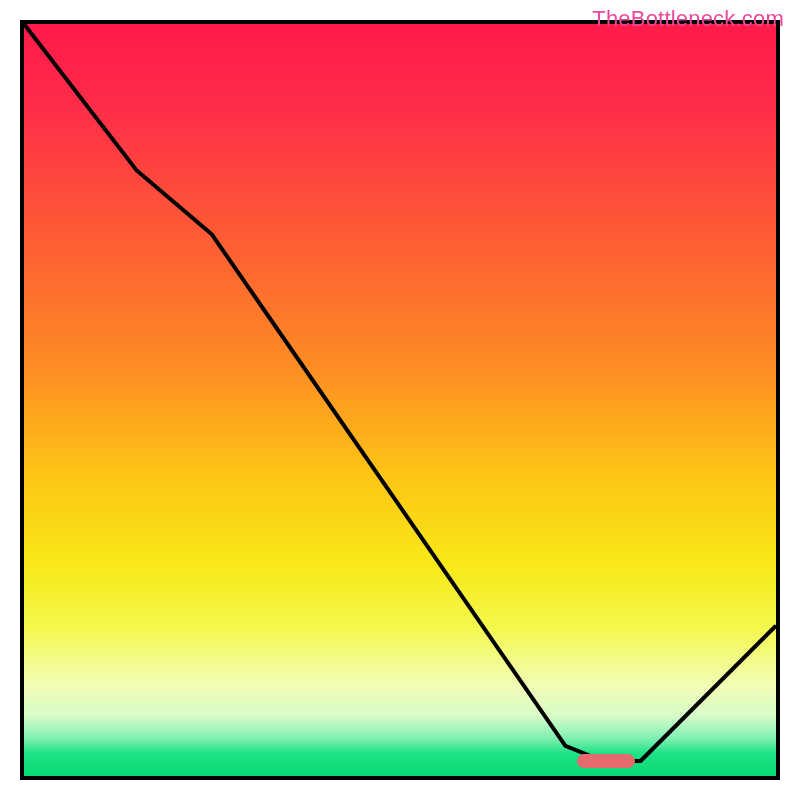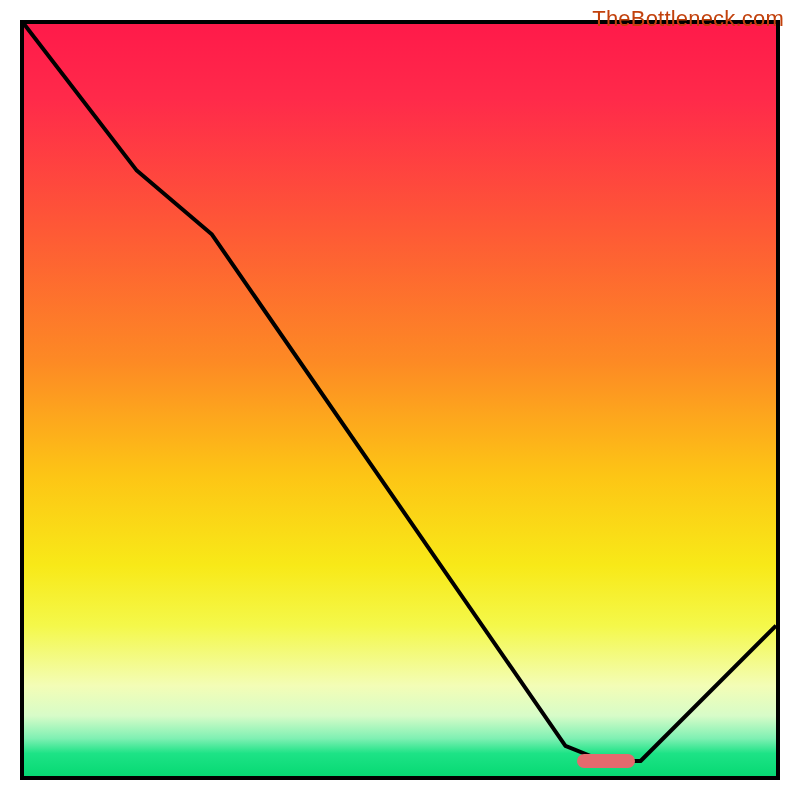--- a/index.html
+++ b/index.html
@@ -7,21 +7,21 @@
     padding: 0;
     width: 800px;
     height: 800px;
     background: #ffffff;
     font-family: Arial, Helvetica, sans-serif;
   }
   .watermark {
     position: absolute;
     top: 6px;
     right: 16px;
-    color: #c2410c;
+    color: #ec4899;
     font-size: 22px;
     letter-spacing: 0.2px;
     z-index: 10;
     margin-left: 24px;
   }
   .chart-frame {
     position: absolute;
     left: 20px;
     top: 20px;
     width: 760px;

